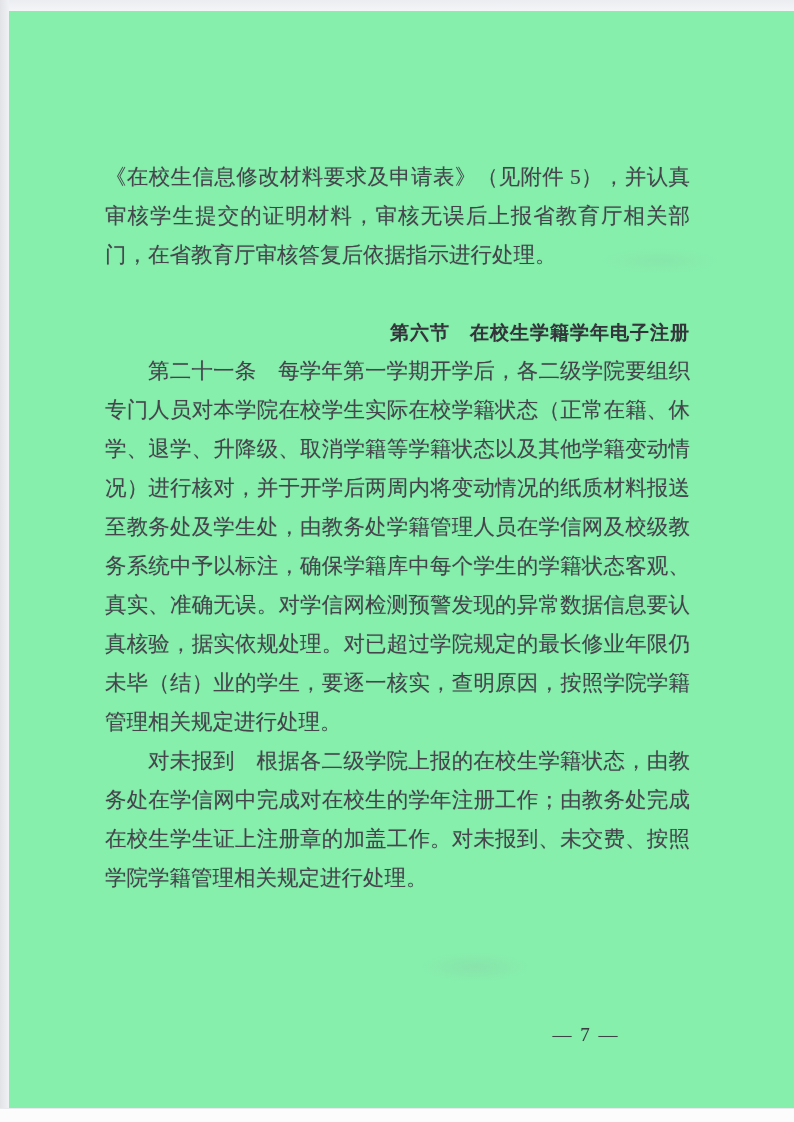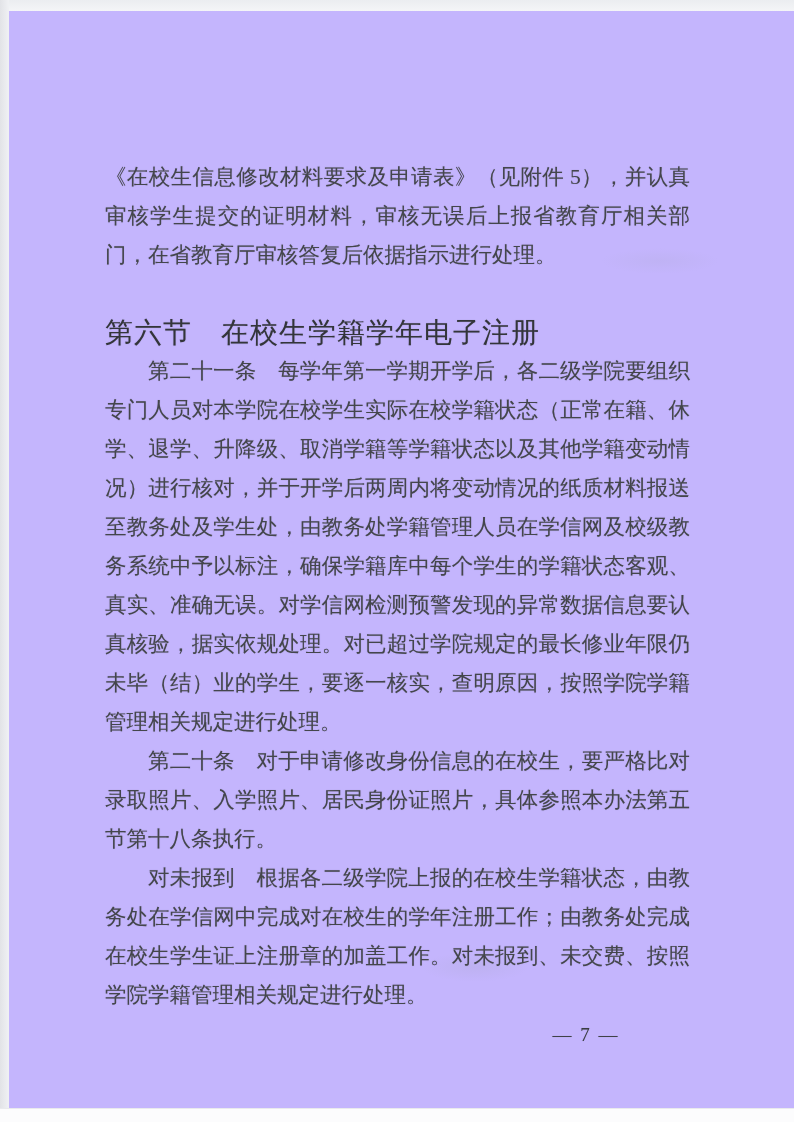--- a/index.html
+++ b/index.html
@@ -5,21 +5,21 @@
   html, body {
     margin: 0;
     padding: 0;
     background: #ffffff;
   }
   .scan-page {
     position: relative;
     width: 794px;
     height: 1122px;
     overflow: hidden;
-    background: #c4b5fd;
+    background: #86efac;
     font-family: "Liberation Serif", "DejaVu Serif", serif;
   }
   
   .edge-left {
     position: absolute;
     left: 0; top: 0; bottom: 13px;
     width: 9px;
     background: linear-gradient(to right, #e2e3e7, #f0f1f4);
   }
   .edge-top {
@@ -60,24 +60,24 @@
     text-shadow: 0 0 1px rgba(68,70,76,0.35);
   }
   .content p {
     margin: 0;
   }
   p.intro {
     text-indent: 0;
   }
   h2.section-heading {
     margin: 38px 0 0 0;
-    text-align: left;
+    text-align: right;
     font-family: "Liberation Sans", "DejaVu Sans", sans-serif;
-    font-weight: normal;
-    font-size: 28px;
+    font-weight: bold;
+    font-size: 19px;
     line-height: 39px;
     color: #33353a;
     letter-spacing: 1px;
     text-shadow: 0 0 1px rgba(51,53,58,0.3);
   }
   p.article {
     text-indent: 2em;
   }
   .page-number {
     position: absolute;
@@ -103,21 +103,20 @@
   <div class="smudge-b"></div>
 
   <div class="content">
 
     <p class="intro">《在校生信息修改材料要求及申请表》（见附件 5），并认真审核学生提交的证明材料，审核无误后上报省教育厅相关部门，在省教育厅审核答复后依据指示进行处理。</p>
 
     <h2 class="section-heading">第六节　在校生学籍学年电子注册</h2>
 
     <p class="article"><span>第二十一条</span><span>　每学年第一学期开学后，各二级学院要组织专门人员对本学院在校学生实际在校学籍状态（正常在籍、休学、退学、升降级、取消学籍等学籍状态以及其他学籍变动情况）进行核对，并于开学后两周内将变动情况的纸质材料报送至教务处及学生处，由教务处学籍管理人员在学信网及校级教务系统中予以标注，确保学籍库中每个学生的学籍状态客观、真实、准确无误。对学信网检测预警发现的异常数据信息要认真核验，据实依规处理。对已超过学院规定的最长修业年限仍未毕（结）业的学生，要逐一核实，查明原因，按照学院学籍管理相关规定进行处理。</span></p>
 
-    <p class="article"><span>第二十条</span><span>　对于申请修改身份信息的在校生，要严格比对录取照片、入学照片、居民身份证照片，具体参照本办法第五节第十八条执行。</span></p>
 
     <p class="article"><span>对未报到</span><span>　根据各二级学院上报的在校生学籍状态，由教务处在学信网中完成对在校生的学年注册工作；由教务处完成在校生学生证上注册章的加盖工作。对未报到、未交费、按照学院学籍管理相关规定进行处理。</span></p>
 
   </div>
 
   <div class="page-number">— 7 —</div>
 
   <div class="edge-bottom"></div>
 
 </div>

